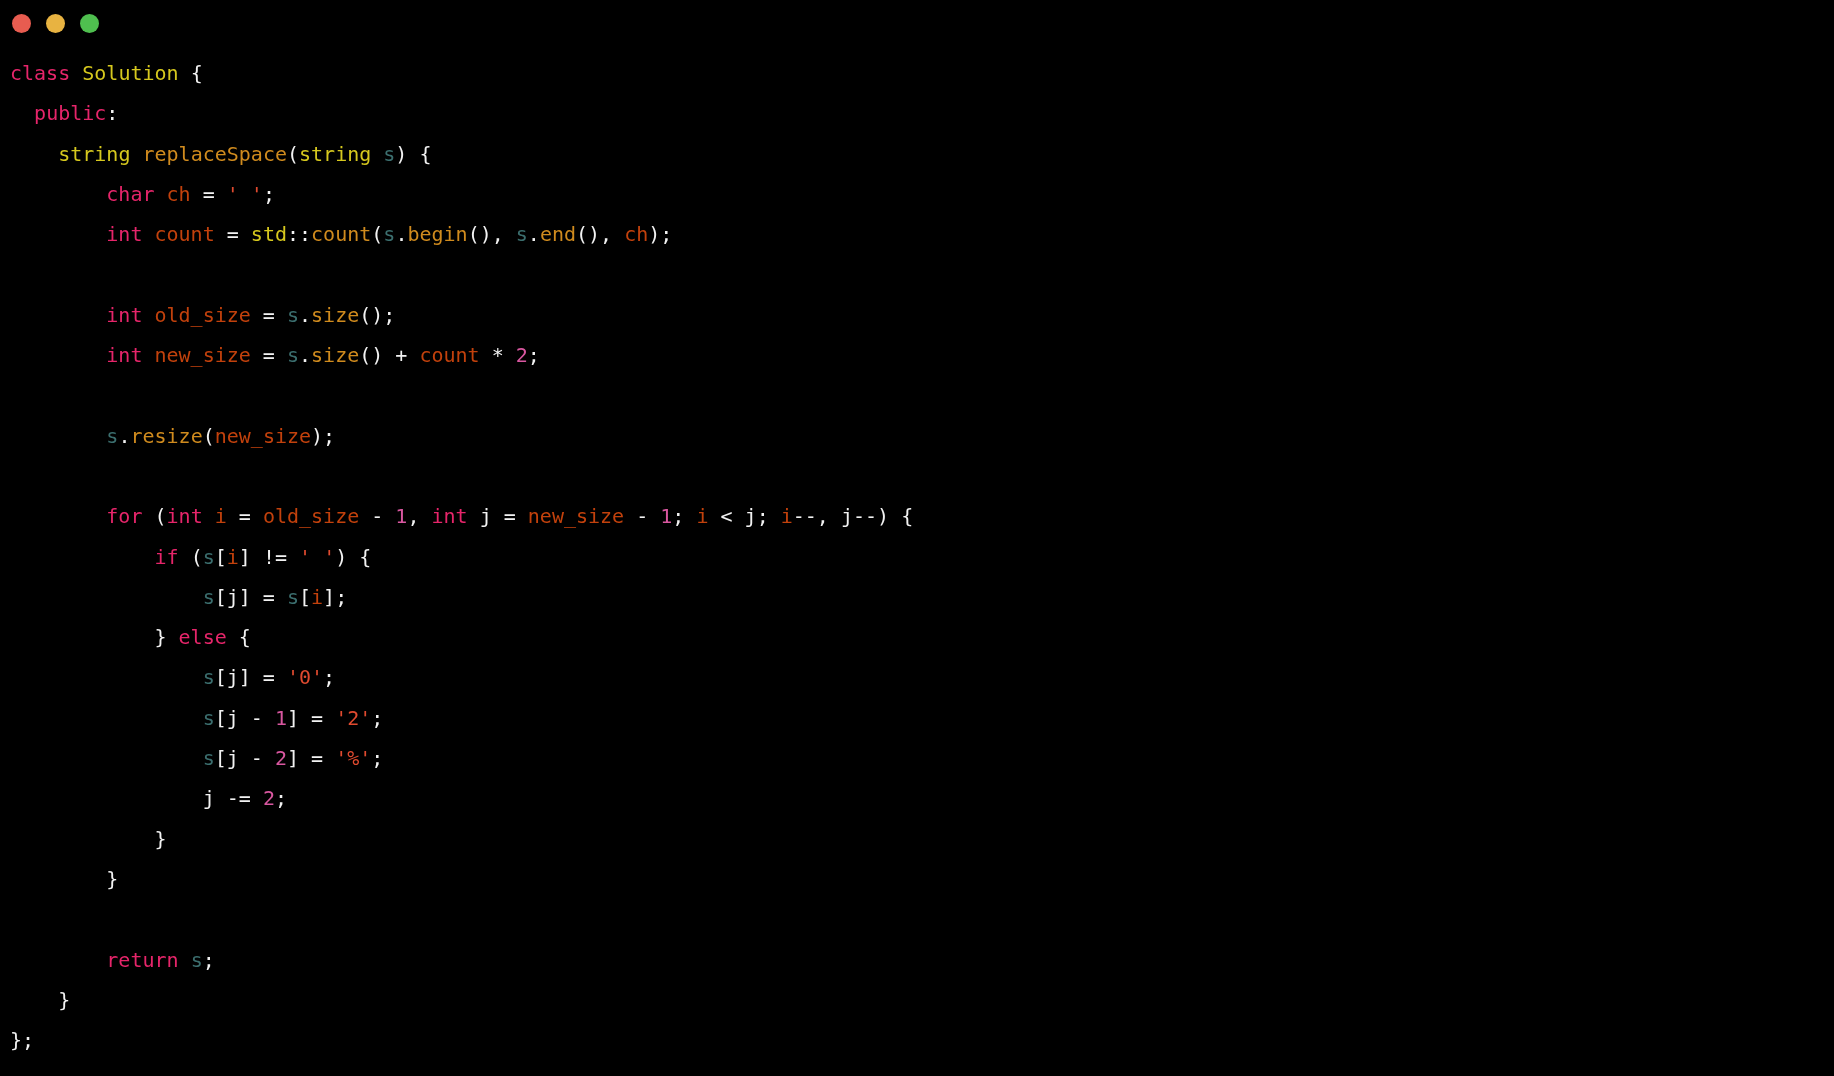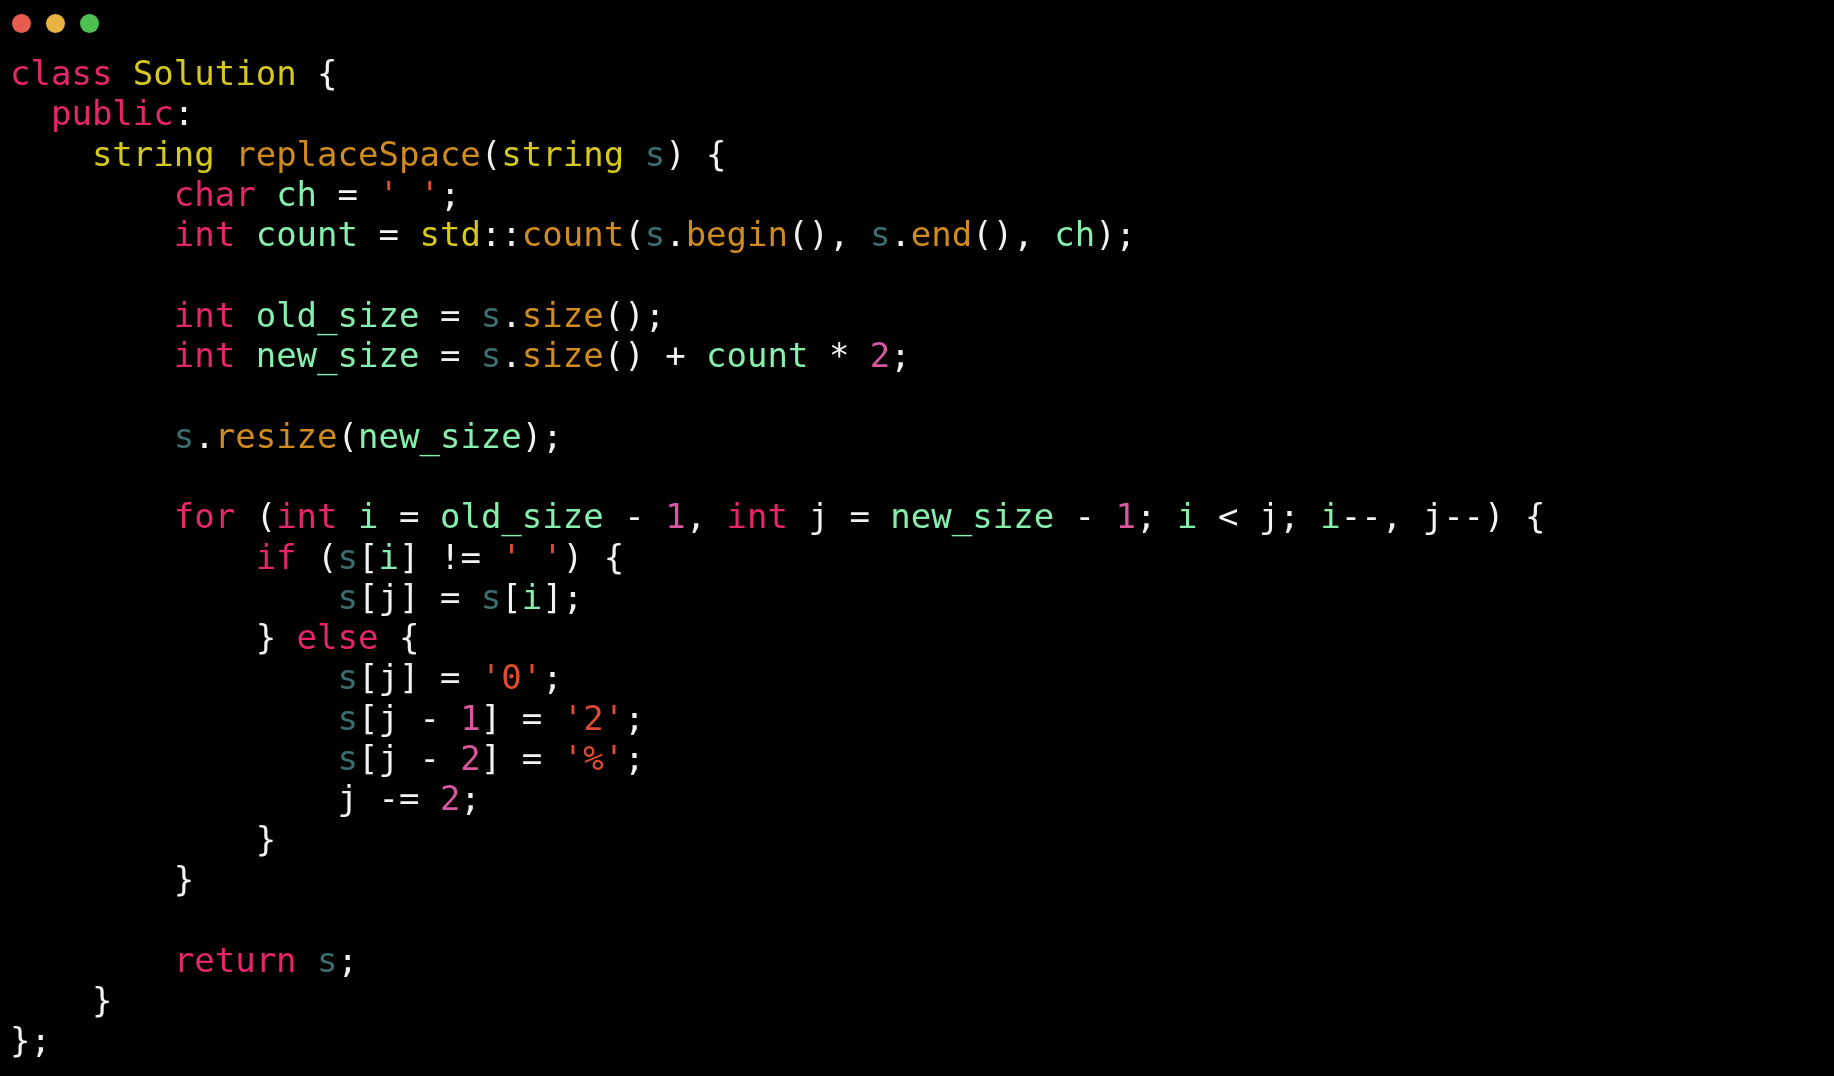--- a/index.html
+++ b/index.html
@@ -64,25 +64,25 @@
   .fn   { color: #d08b1e; text-align: center; }   
   .var  { color: #3f9cb8; }   
   .obj  { color: #3b6e6e; }   
   .num  { color: #d957a0; }   
   .str  { color: #e04a2f; }   
   .pn   { color: #f2f2f2; }   
 </style>
 <style>.kw{color:#e6256a;}
 .typ{color:#d6c81e;}
 .fn{color:#d08b1e;}
-.var{color:#86efac;}
+.var{color:#c2410c;}
 .obj{color:#3b6e6e;}
 .num{color:#d957a0;}
 .str{color:#e04a2f;}
-.pn{color:#f2f2f2;}#code{color:#f2f2f2;font-size:34px;line-height:40.3px;}.ln{height:40.3px;}#window,#titlebar,body,html{background:#000000;}</style></head>
+.pn{color:#f2f2f2;}#code{color:#f2f2f2;font-size:20px;line-height:40.3px;}.ln{height:40.3px;}#window,#titlebar,body,html{background:#000000;}</style></head>
 <body>
 
 <div id="window">
 
   <div id="titlebar">
     <span class="light" id="tl-close" title="Close" style="background: rgb(232, 92, 80);"></span>
     <span class="light" id="tl-min" title="Minimize" style="background: rgb(232, 179, 65);"></span>
     <span class="light" id="tl-max" title="Maximize" style="background: rgb(79, 191, 79);"></span>
   </div>
 

